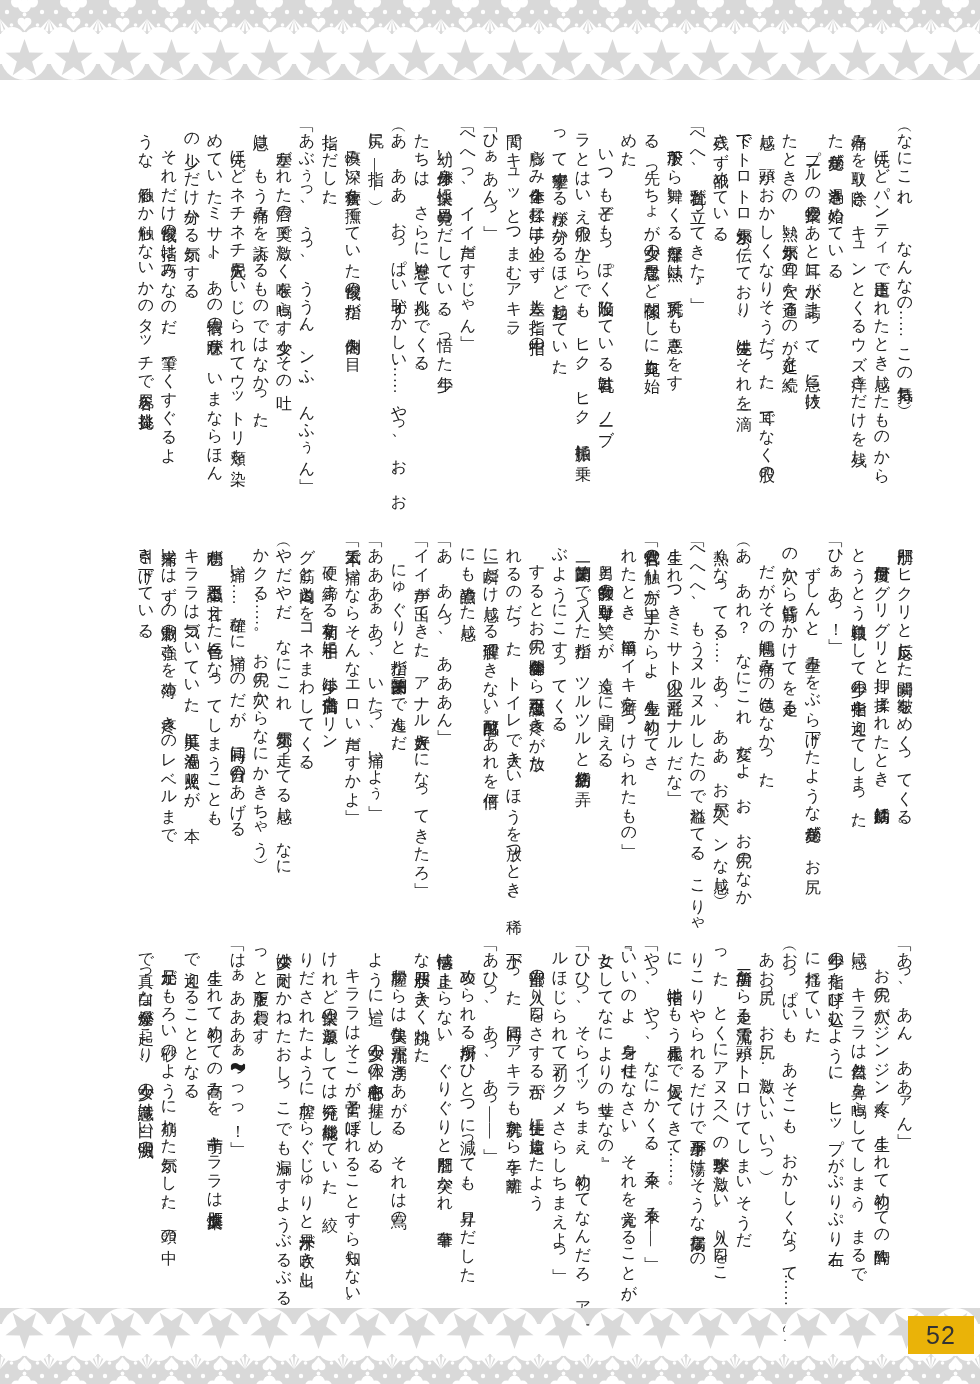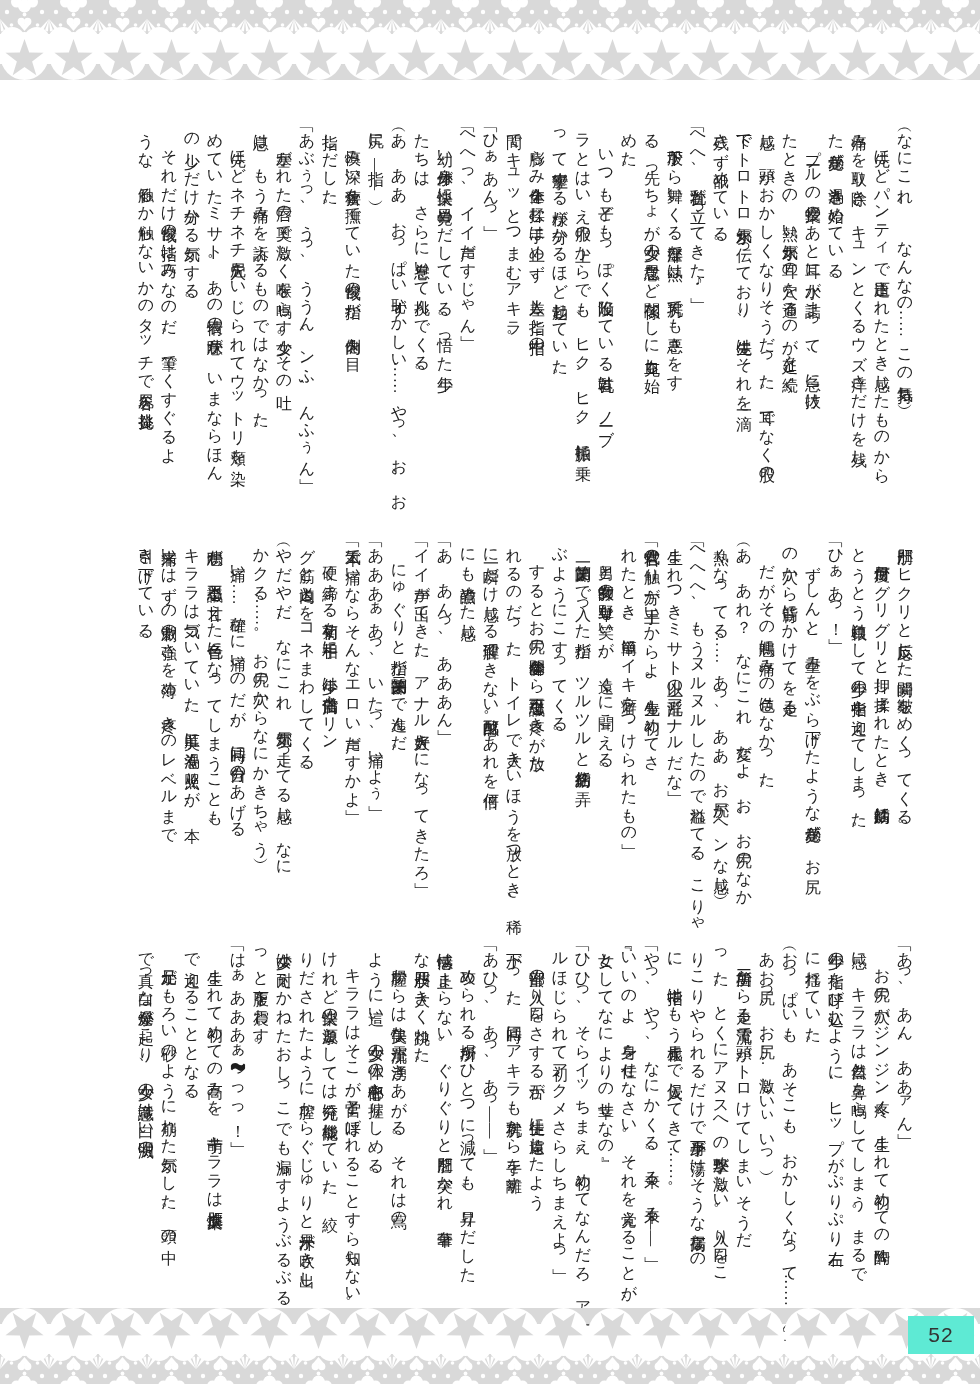--- a/index.html
+++ b/index.html
@@ -16,23 +16,23 @@
     writing-mode:vertical-rl;text-orientation:mixed;
     font-size:16px;color:#1f1f1f;letter-spacing:0.4px;
     white-space:pre;
   }
   .vcol{height:100%;line-height:23px;overflow:visible;}
   #block-1{top:122px;height:384px;}
   #block-2{top:537px;height:380px;}
   #block-3{top:941px;height:374px;}
   .page-number{
     position:absolute;left:908px;top:1316px;width:66px;height:38px;
-    background:#5eead4;display:flex;align-items:center;justify-content:center;
+    background:#eab308;display:flex;align-items:center;justify-content:center;
     font-family:"Liberation Sans","DejaVu Sans",sans-serif;
-    font-size:21px;color:#333333;letter-spacing:1px;
+    font-size:25px;color:#333333;letter-spacing:1px;
   }
 </style>
 </head>
 <body>
 
 <svg class="border border-top" width="980" height="86" viewBox="0 0 980 86" xmlns="http://www.w3.org/2000/svg">
   <defs>
     <pattern id="laceUnit" width="49" height="86" patternUnits="userSpaceOnUse">
 
       <rect x="0" y="0" width="49" height="34" fill="#d9d9d9"></rect>

